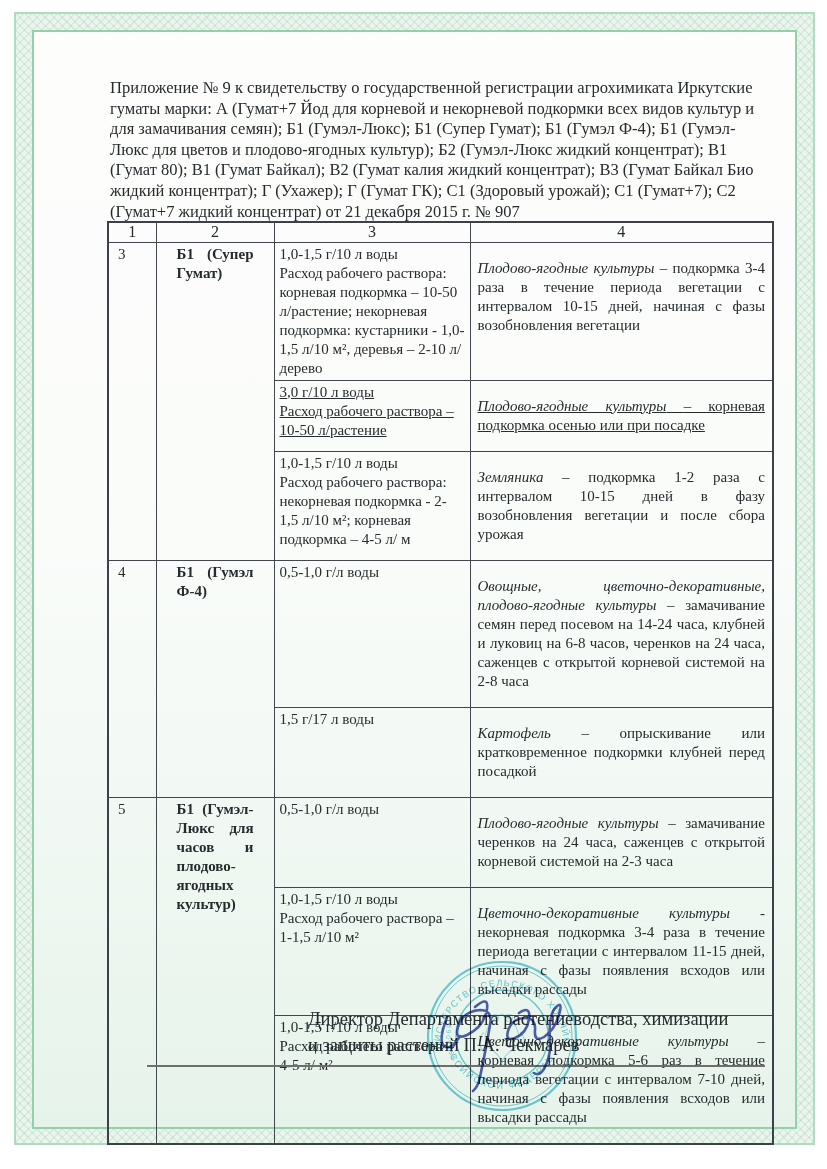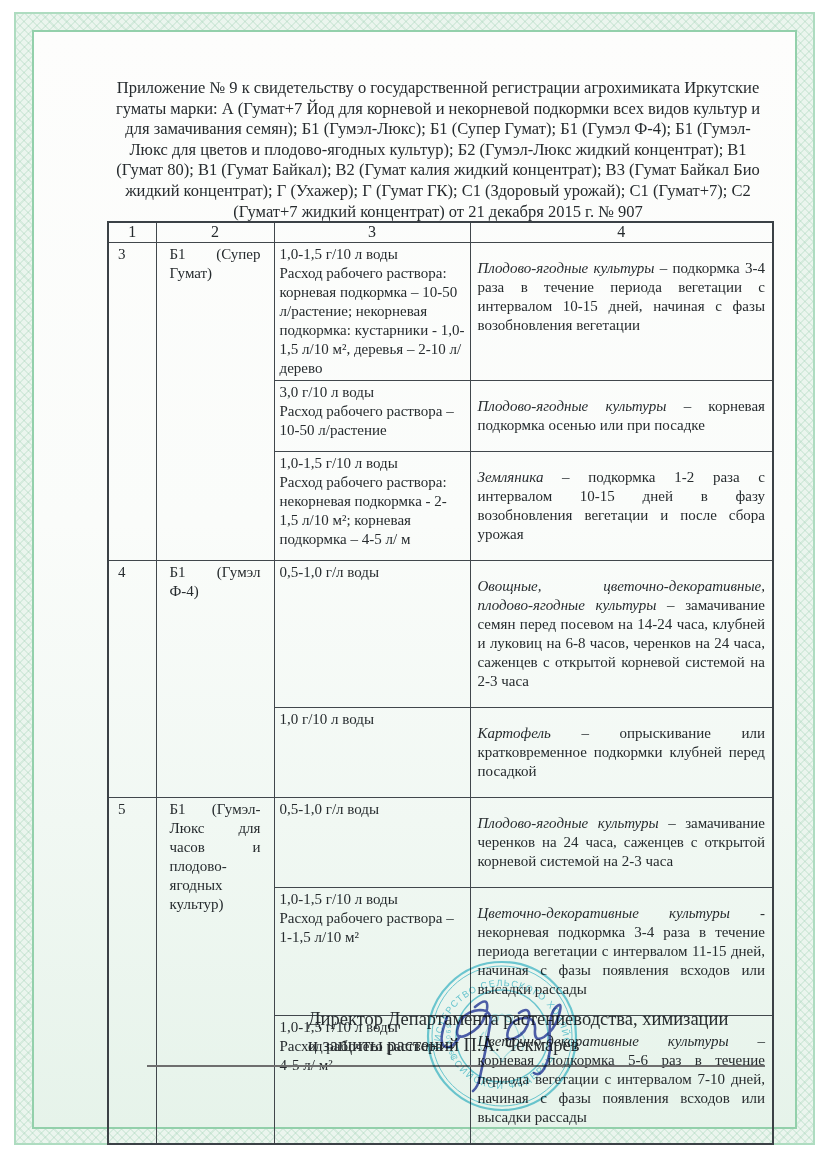--- a/index.html
+++ b/index.html
@@ -18,40 +18,40 @@
       repeating-linear-gradient(-45deg, rgba(140,200,165,.22) 0 1.5px, transparent 1.5px 6px);
   }
   .inner-sheet {
     position:absolute; left:16px; top:16px; right:16px; bottom:14px;
     border:2px solid #93d0ab;
     background:linear-gradient(180deg,#fdfdfc 0%,#fafcfa 45%,#f1f8f3 72%,#e6f3ea 100%);
   }
   
   .appendix-header {
     position:absolute; left:110px; top:78px; width:656px;
-    font-size:16.5px; line-height:20.6px; text-align:center;
+    font-size:16.5px; line-height:20.6px; text-align:left;
   }
   
   table.reg {
     position:absolute; left:107px; top:221px; width:665px;
     border-collapse:collapse; table-layout:fixed;
     font-size:15px; line-height:19px;
   }
   table.reg td {
     border:1.5px solid #41474c; vertical-align:top; overflow:hidden;
   }
   table.reg { border:2px solid #3b4146; }
   tr.hdr { height:20px; }
   tr.hdr td { text-align:center; font-size:16px; line-height:18px; padding:0; }
   td.num  { padding:2px 2px 0 9px; }
-  td.name { padding:2px 13px; text-align:justify; }
+  td.name { padding:2px 20px; text-align:justify;font-weight:bold; }
   td.dose { padding:2px 5px; text-align:left; }
   td.use  { padding:16px 7px; text-align:justify; }
   td.use i { font-style:italic; }
-  tr.rh131 { height:131px; } tr.rh56 { height:56px; } tr.rh103 { height:103px; }
+  tr.rh131 { height:131px; } tr.rh56 { height:56px;text-decoration:underline; } tr.rh103 { height:103px; }
   tr.rh134 { height:134px; } tr.rh54 { height:54px; } tr.rh75  { height:75px;  }
   tr.rh115 { height:115px; } tr.rh96 { height:96px; }
   
   .director-block {
     position:absolute; left:308px; top:1006px; width:470px;
     font-size:18.5px; line-height:26px;
   }
   .signature-line {
     position:absolute; left:147px; top:1065px; width:618px; height:0;
     border-top:2px solid #6e6e6e;
@@ -119,26 +119,26 @@
       </tr>
 
       <tr class="rh134">
         <td class="num" rowspan="2">4</td>
         <td class="name" rowspan="2">Б1 (Гумэл Ф-4)</td>
         <td class="dose">
           <div>0,5-1,0 г/л воды</div>
         </td>
         <td class="use">
           <i>Овощные, цветочно-декоративные, плодово-ягодные культуры</i>
-          <span>– замачивание семян перед посевом на 14-24 часа, клубней и луковиц на 6-8 часов, черенков на 24 часа, саженцев с открытой корневой системой на 2-3 часа</span>
+          <span>– замачивание семян перед посевом на 14-24 часа, клубней и луковиц на 6-8 часов, черенков на 24 часа, саженцев с открытой корневой системой на 2-8 часа</span>
         </td>
       </tr>
       <tr class="rh54">
         <td class="dose">
-          <div>1,0 г/10 л воды</div>
+          <div>1,5 г/17 л воды</div>
         </td>
         <td class="use">
           <i>Картофель</i>
           <span>– опрыскивание или кратковременное подкормки клубней перед посадкой</span>
         </td>
       </tr>
 
       <tr class="rh75">
         <td class="num" rowspan="3">5</td>
         <td class="name" rowspan="3">Б1 (Гумэл-Люкс для часов и плодово-ягодных культур)</td>

